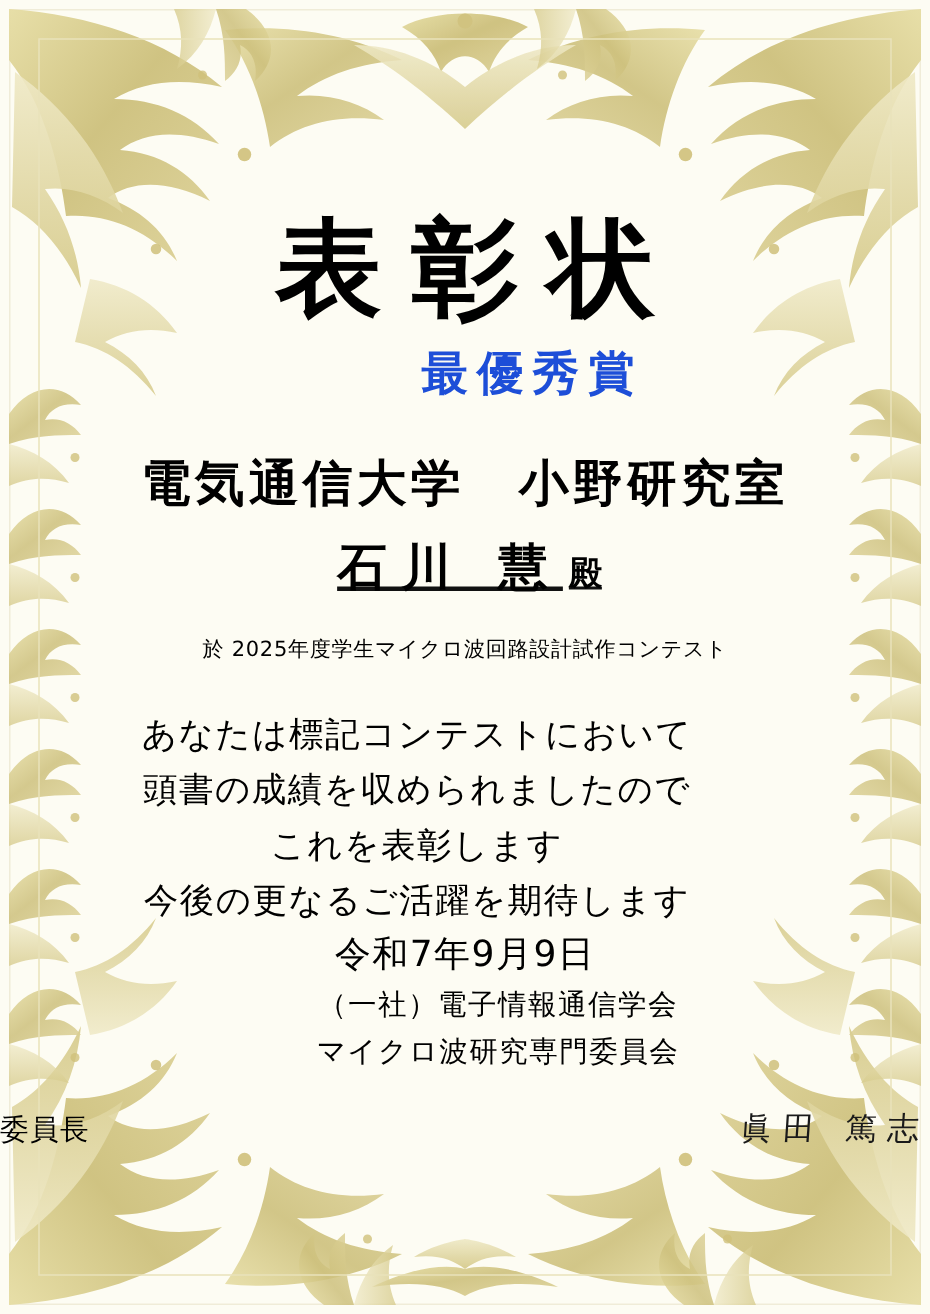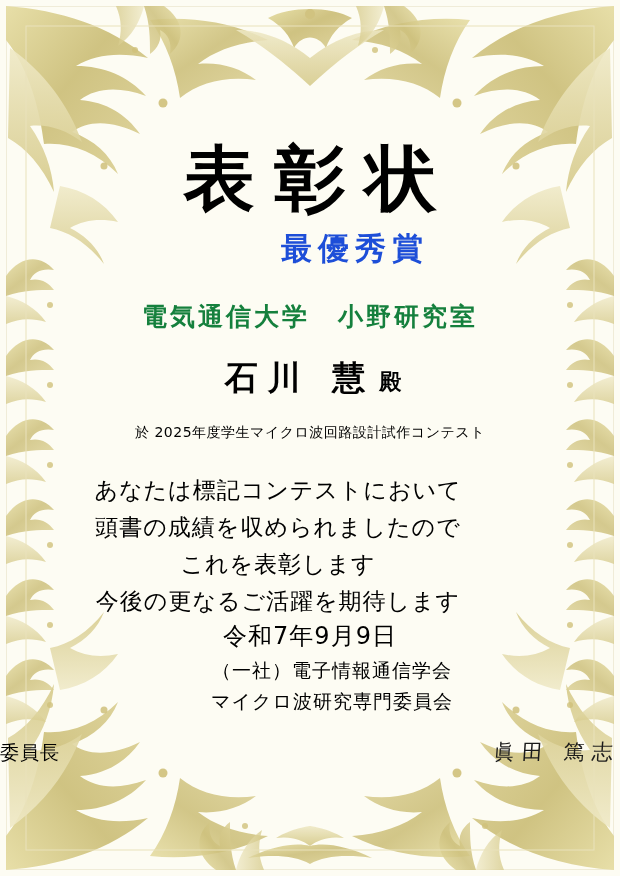--- a/index.html
+++ b/index.html
@@ -85,34 +85,35 @@
     text-indent: 6px;
     color: #1d4ed8;
     padding-left: 42px;
   }
 
   #affiliation {
     position: absolute;
     top: 300px;
     left: 0;
     font-family: Liberation Serif, serif;
-    font-size: 25px;
+    font-size: 33px;
     font-weight: 700;
     letter-spacing: 3px;
-    color: #15803d;
+    color: #000000;
   }
 
   #recipient-row {
     position: absolute;
     top: 356px;
     left: 0;
     width: 616px;
     display: flex;
     justify-content: center;
     align-items: baseline;
+    text-decoration: underline;
   }
   #recipient-name {
     font-family: "DejaVu Serif", serif;
     font-size: 33px;
     font-weight: 700;
     letter-spacing: 10px;
     text-indent: 10px;
     color: #000000;
   }
   #recipient-honorific {

